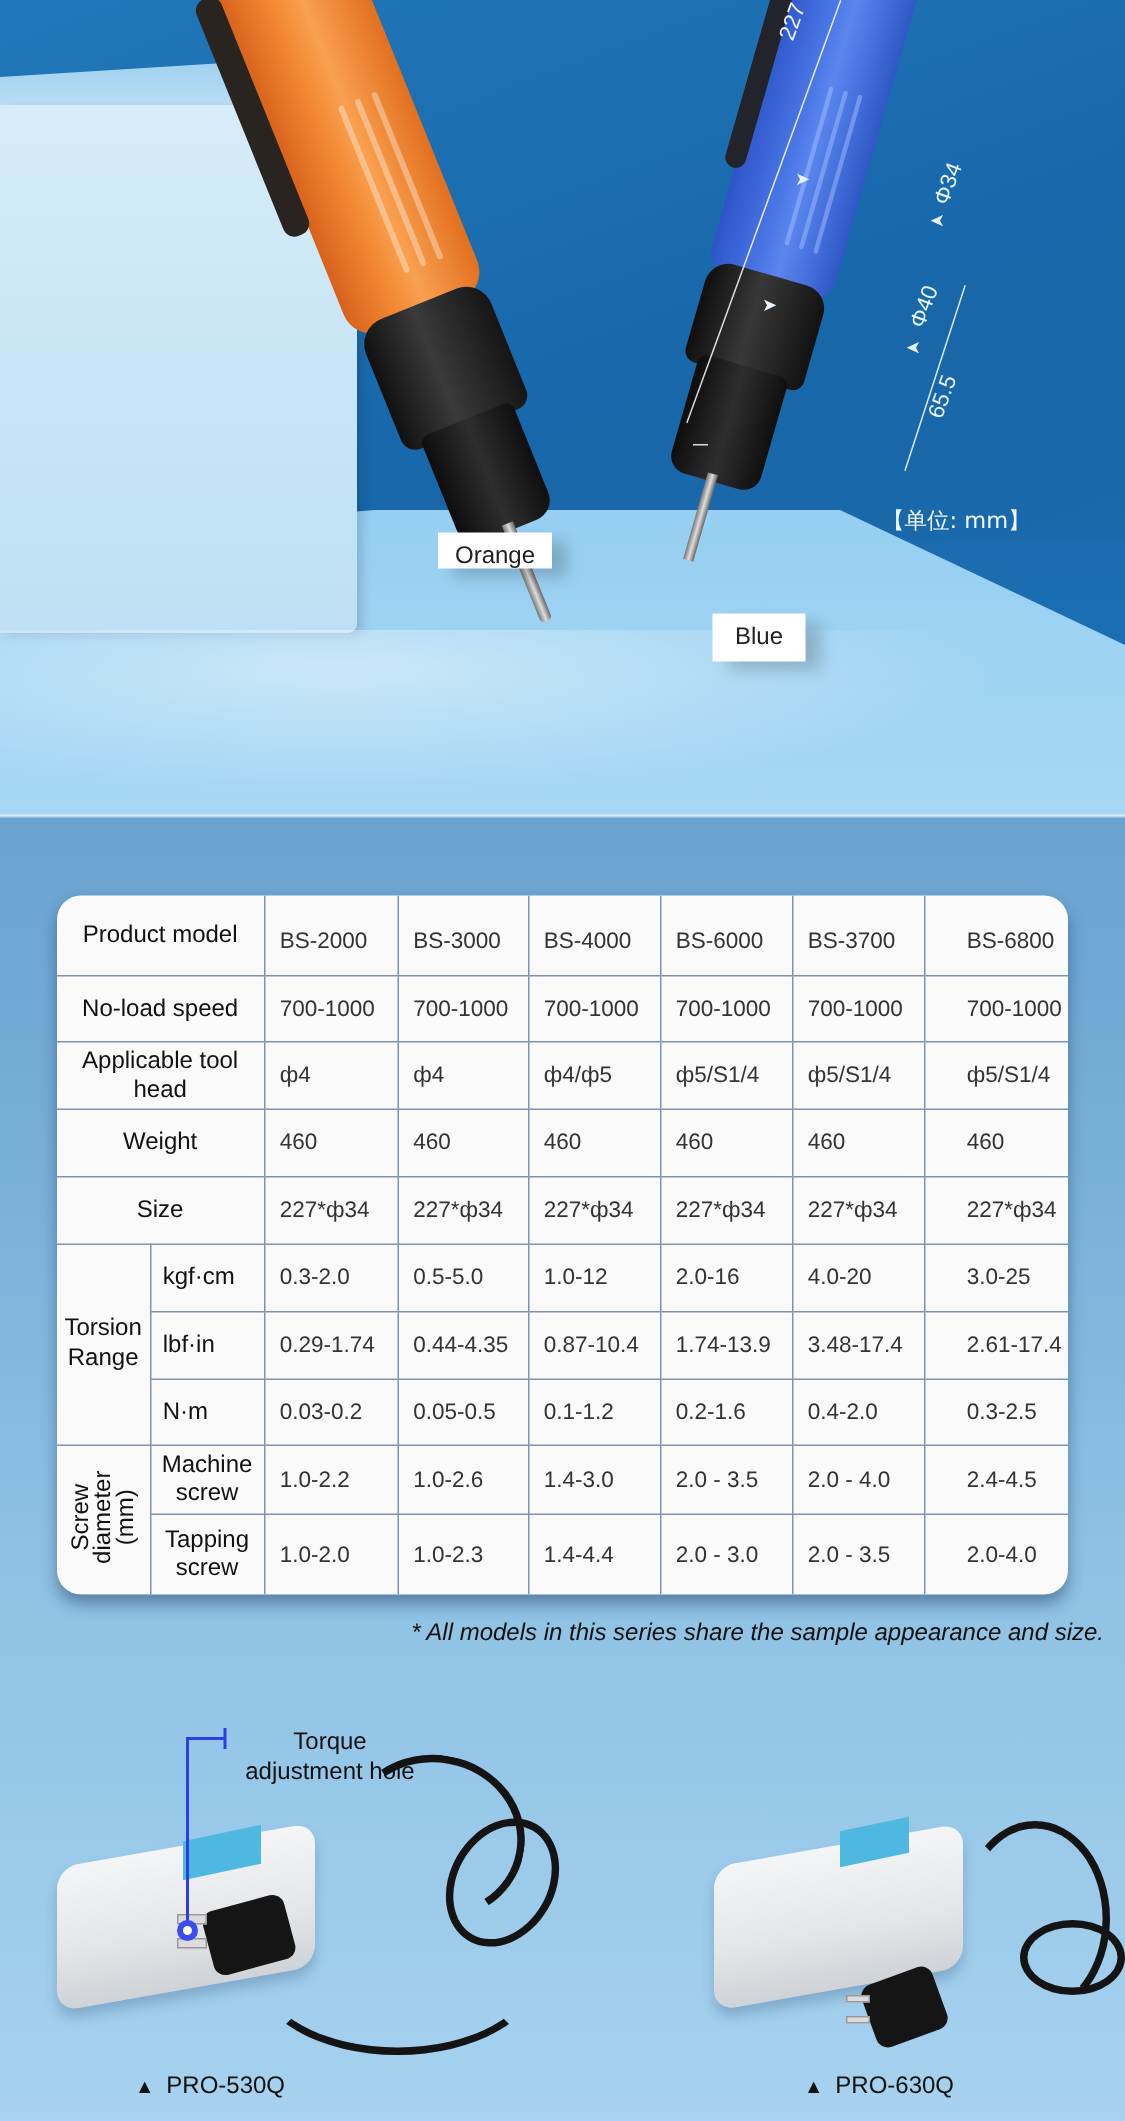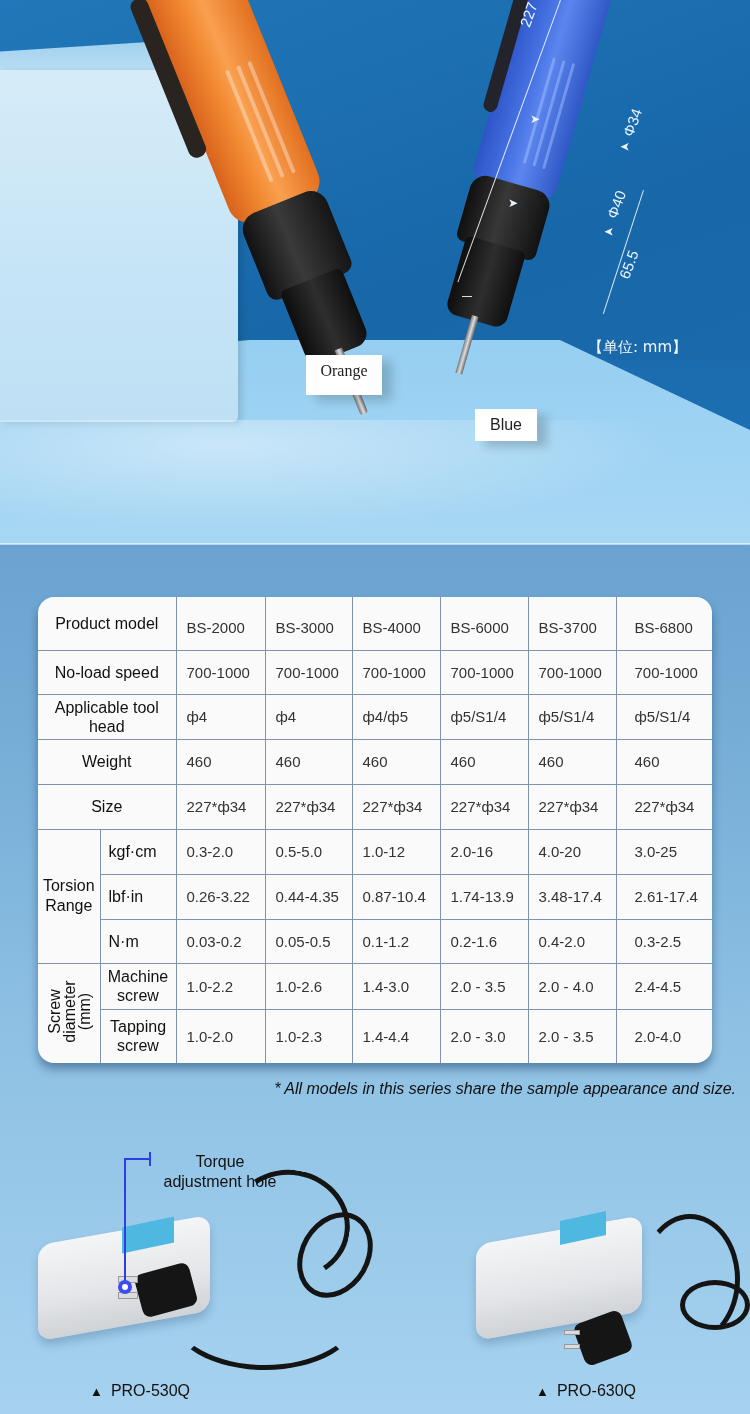--- a/index.html
+++ b/index.html
@@ -58,21 +58,21 @@
           background: linear-gradient(180deg, #6aa3d0 0%, #74acd6 20%, #8dc0e3 55%, #a6d2ef 100%); }
   .hero-sep { position: absolute; left: 0; top: 543px; width: 750px; height: 2px; background: rgba(255,255,255,0.55); }
 
   .spec-card { position: absolute; left: 38px; top: 597px; width: 674px; height: 466px; background: #fafafa;
           border-radius: 16px; box-shadow: 0 6px 10px rgba(20,50,90,0.45); overflow: hidden; }
   table.spec { border-collapse: collapse; width: 674px; height: 466px; table-layout: fixed; font-size: 15px; color: #333; }
   table.spec td { border: 1.5px solid #7f93b0; padding: 0 0 0 10px; vertical-align: middle; }
   table.spec tr:first-child td { border-top: none; }
   table.spec tr:last-child td { border-bottom: none; }
   table.spec td:first-child { border-left: none; }
-  table.spec td:last-child { border-right: none; padding-left: 18px; }
+  table.spec td:last-child { border-right: none; padding-left: 28px; }
   table.spec td.head { color: #111; font-size: 16px; text-align: center; padding: 0 2px; line-height: 19px; margin-left: 48px; }
   table.spec td.sub { color: #111; font-size: 16px; text-align: left; padding: 0 0 0 8px; line-height: 19px; }
   table.spec td.sub.center { text-align: center; padding: 0 2px; margin-left: 24px; }
   table.spec td.group { color: #111; font-size: 16px; text-align: center; padding: 0; line-height: 20px; }
   .vert { display: inline-block; transform: rotate(-90deg); white-space: nowrap; line-height: 15px; font-size: 16px; text-align: center; }
   .model-row td.val { padding-top: 8px; }
 
   .footnote { position: absolute; right: 14px; top: 1080px; color: #111; font-size: 16px; font-style: italic; }
 
   
@@ -127,21 +127,21 @@
   <div class="dim" style="left:618px; top:114px; transform: rotate(-70deg);">Φ34</div>
   <div class="dim" style="left:602px; top:196px; transform: rotate(-70deg);">Φ40</div>
   <div class="dim-line" style="left:643px; top:190px; width:1px; height:130px; transform: rotate(18deg); transform-origin: 0 0;"></div>
   <div class="dim" style="left:614px; top:256px; transform: rotate(-70deg);">65.5</div>
   <div class="dim" style="left:530px; top:112px; font-size:12px;">➤</div>
   <div class="dim" style="left:620px; top:140px; font-size:12px; transform: rotate(180deg);">➤</div>
   <div class="dim" style="left:508px; top:196px; font-size:12px;">➤</div>
   <div class="dim" style="left:604px; top:225px; font-size:12px; transform: rotate(180deg);">➤</div>
   <div class="unit-label">【单位: mm】</div>
 
-  <div class="color-tag" style="left:306px; top:355px; width:76px; height:40px;font-family:Liberation Serif, serif;">Orange</div>
+  <div class="color-tag" style="left:292px; top:355px; width:76px; height:24px;">Orange</div>
   <div class="color-tag" style="left:475px; top:409px; width:62px; height:32px;">Blue</div>
 </div>
 
 <div class="specs-bg"></div>
 <div class="hero-sep"></div>
 
 <div class="spec-card">
   <table class="spec">
     <colgroup>
       <col style="width:62px">
@@ -207,21 +207,21 @@
       <td class="sub">kgf·cm</td>
       <td>0.3-2.0</td>
       <td>0.5-5.0</td>
       <td>1.0-12</td>
       <td>2.0-16</td>
       <td>4.0-20</td>
       <td>3.0-25</td>
     </tr>
     <tr style="height:45px">
       <td class="sub">lbf·in</td>
-      <td>0.26-3.22</td>
+      <td>0.29-1.74</td>
       <td>0.44-4.35</td>
       <td>0.87-10.4</td>
       <td>1.74-13.9</td>
       <td>3.48-17.4</td>
       <td>2.61-17.4</td>
     </tr>
     <tr style="height:44px">
       <td class="sub">N·m</td>
       <td>0.03-0.2</td>
       <td>0.05-0.5</td>

